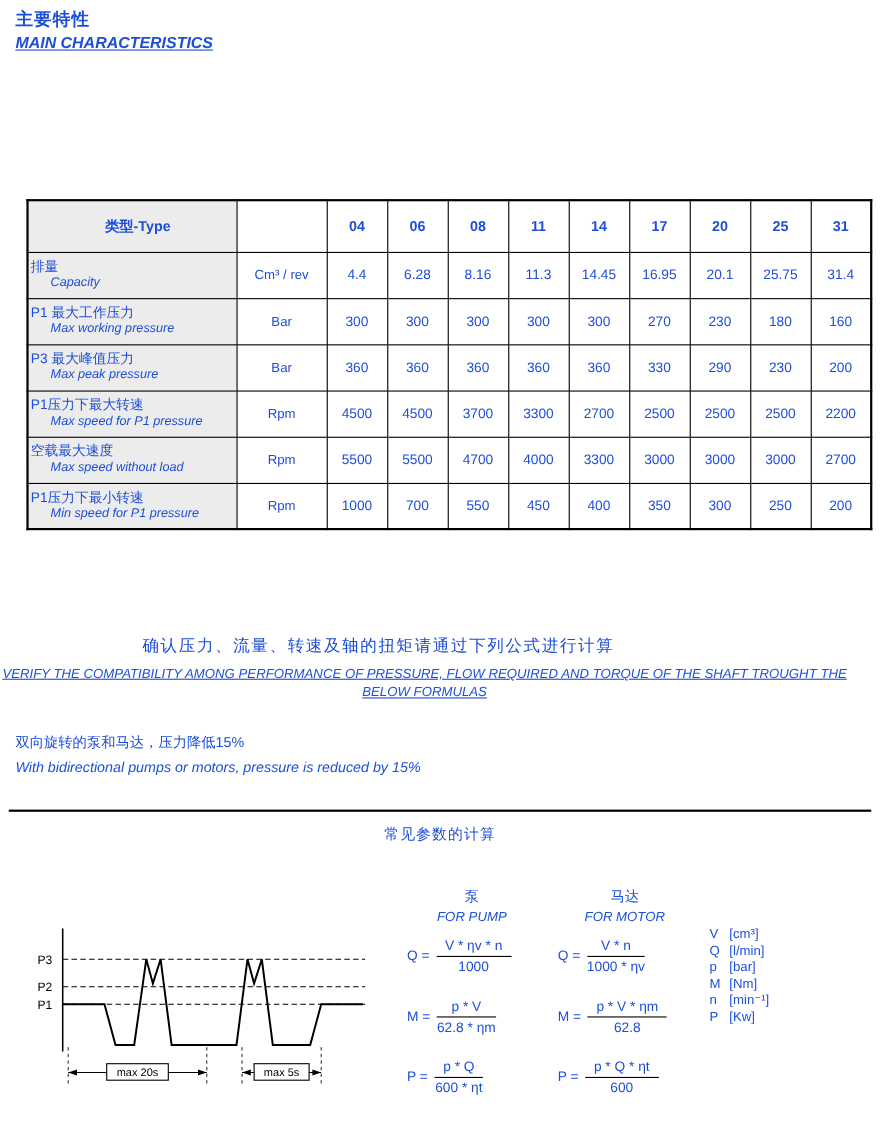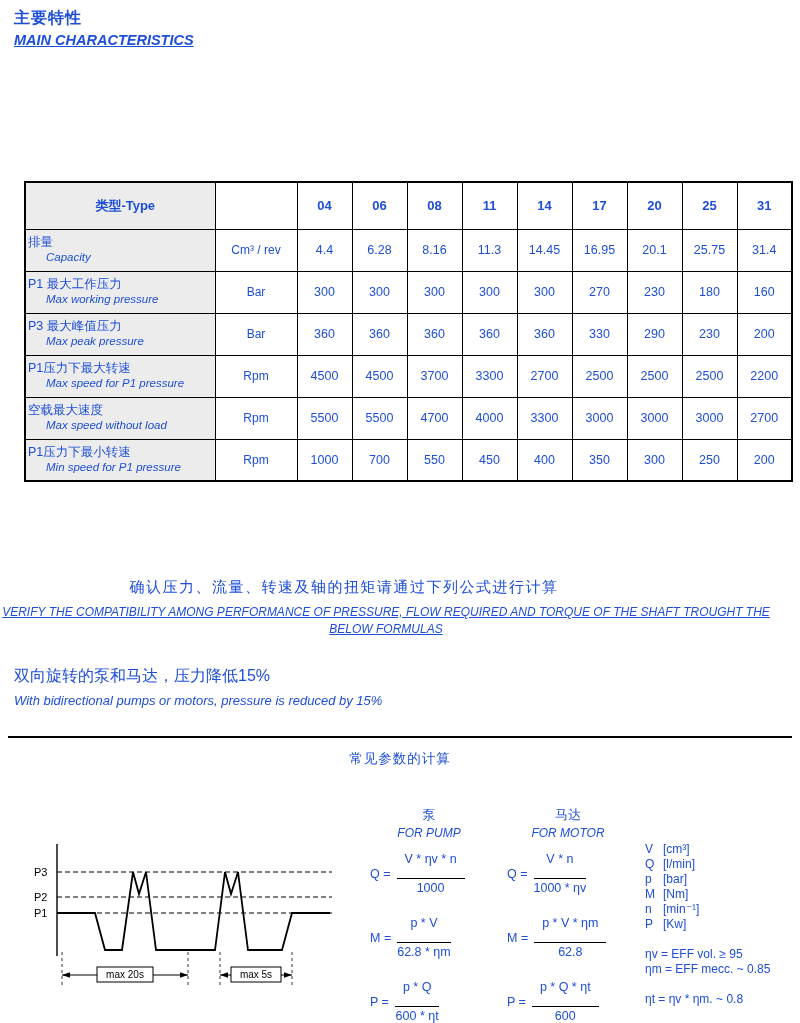--- a/index.html
+++ b/index.html
@@ -25,39 +25,39 @@
   td.lbl .en { font-size: 11.5px; font-style: italic; padding-left: 18px; line-height: 1.2; }
   td.unit { text-align: center; font-size: 12px; }
   td.val { text-align: center; font-size: 12.5px; height: 42px; }
 
   
   .verify-block { position: absolute; left: 0; top: 578px; width: 688px; text-align: center; }
   .verify-zh { font-size: 15px; letter-spacing: 1.5px; }
   .verify-en { font-size: 12px; font-style: italic; width: 772px; margin: 7px auto 0; line-height: 1.45; text-decoration: underline; }
 
   .bidir-block { position: absolute; left: 14px; top: 666px; }
-  .bidir-zh { font-size: 16px; }
+  .bidir-zh { font-size: 13px; }
   .bidir-en { font-size: 13px; font-style: italic; margin-top: 6px; }
 
   .rule { position: absolute; left: 8px; right: 8px; top: 736px; border-top: 2px solid #000; }
 
   .nominal-block { position: absolute; left: 0; top: 750px; width: 800px; text-align: center; }
   .nominal-zh { font-size: 13.5px; letter-spacing: 1px; }
   .nominal-en { font-size: 14px; font-weight: bold; font-style: italic; margin-top: 4px; }
 
   
   .f-col { position: absolute; top: 806px; text-align: center; }
   .f-col.pump { left: 368px; width: 122px; }
   .f-col.motor { left: 505px; width: 126px; }
   .f-zh { font-size: 13px; }
   .f-en { font-size: 12px; font-style: italic; margin-top: 2px; margin-bottom: 12px; }
   .formula { display: flex; align-items: center; justify-content: flex-start; font-size: 12.5px; margin-bottom: 21px; min-height: 34px; padding-left: 2px; }
   .lhs { margin-right: 6px; white-space: nowrap; }
   .frac { display: inline-block; text-align: center; }
-  .frac .num { display: block; border-bottom: 1.3px solid #000; padding: 0 8px 12px; white-space: nowrap; }
+  .frac .num { display: block; border-bottom: 1.3px solid #000; padding: 0 8px 2px; white-space: nowrap; }
   .frac .den { display: block; padding-top: 2px; white-space: nowrap; }
 
   
   .legend { position: absolute; left: 645px; top: 842px; font-size: 12px; }
   .legend-row { display: flex; height: 15px; line-height: 15px; }
   .legend-row .sym { width: 18px; }
   .eff-notes { margin-top: 15px; }
   .eff-line { height: 15px; line-height: 15px; white-space: nowrap; }
   .eff-line.last { margin-top: 15px; }
 
@@ -330,20 +330,15 @@
       <span class="u">[Nm]</span>
     </div>
     <div class="legend-row">
       <span class="sym">n</span>
       <span class="u">[min⁻¹]</span>
     </div>
     <div class="legend-row">
       <span class="sym">P</span>
       <span class="u">[Kw]</span>
     </div>
-    <div class="eff-notes">
-      <div class="eff-line">ηv =  EFF vol. ≥ 95</div>
-      <div class="eff-line">ηm =  EFF mecc. ~ 0.85</div>
-      <div class="eff-line last">ηt =  ηv * ηm. ~ 0.8</div>
-    </div>
   </div>
 
 </div>
 
 </body></html>

